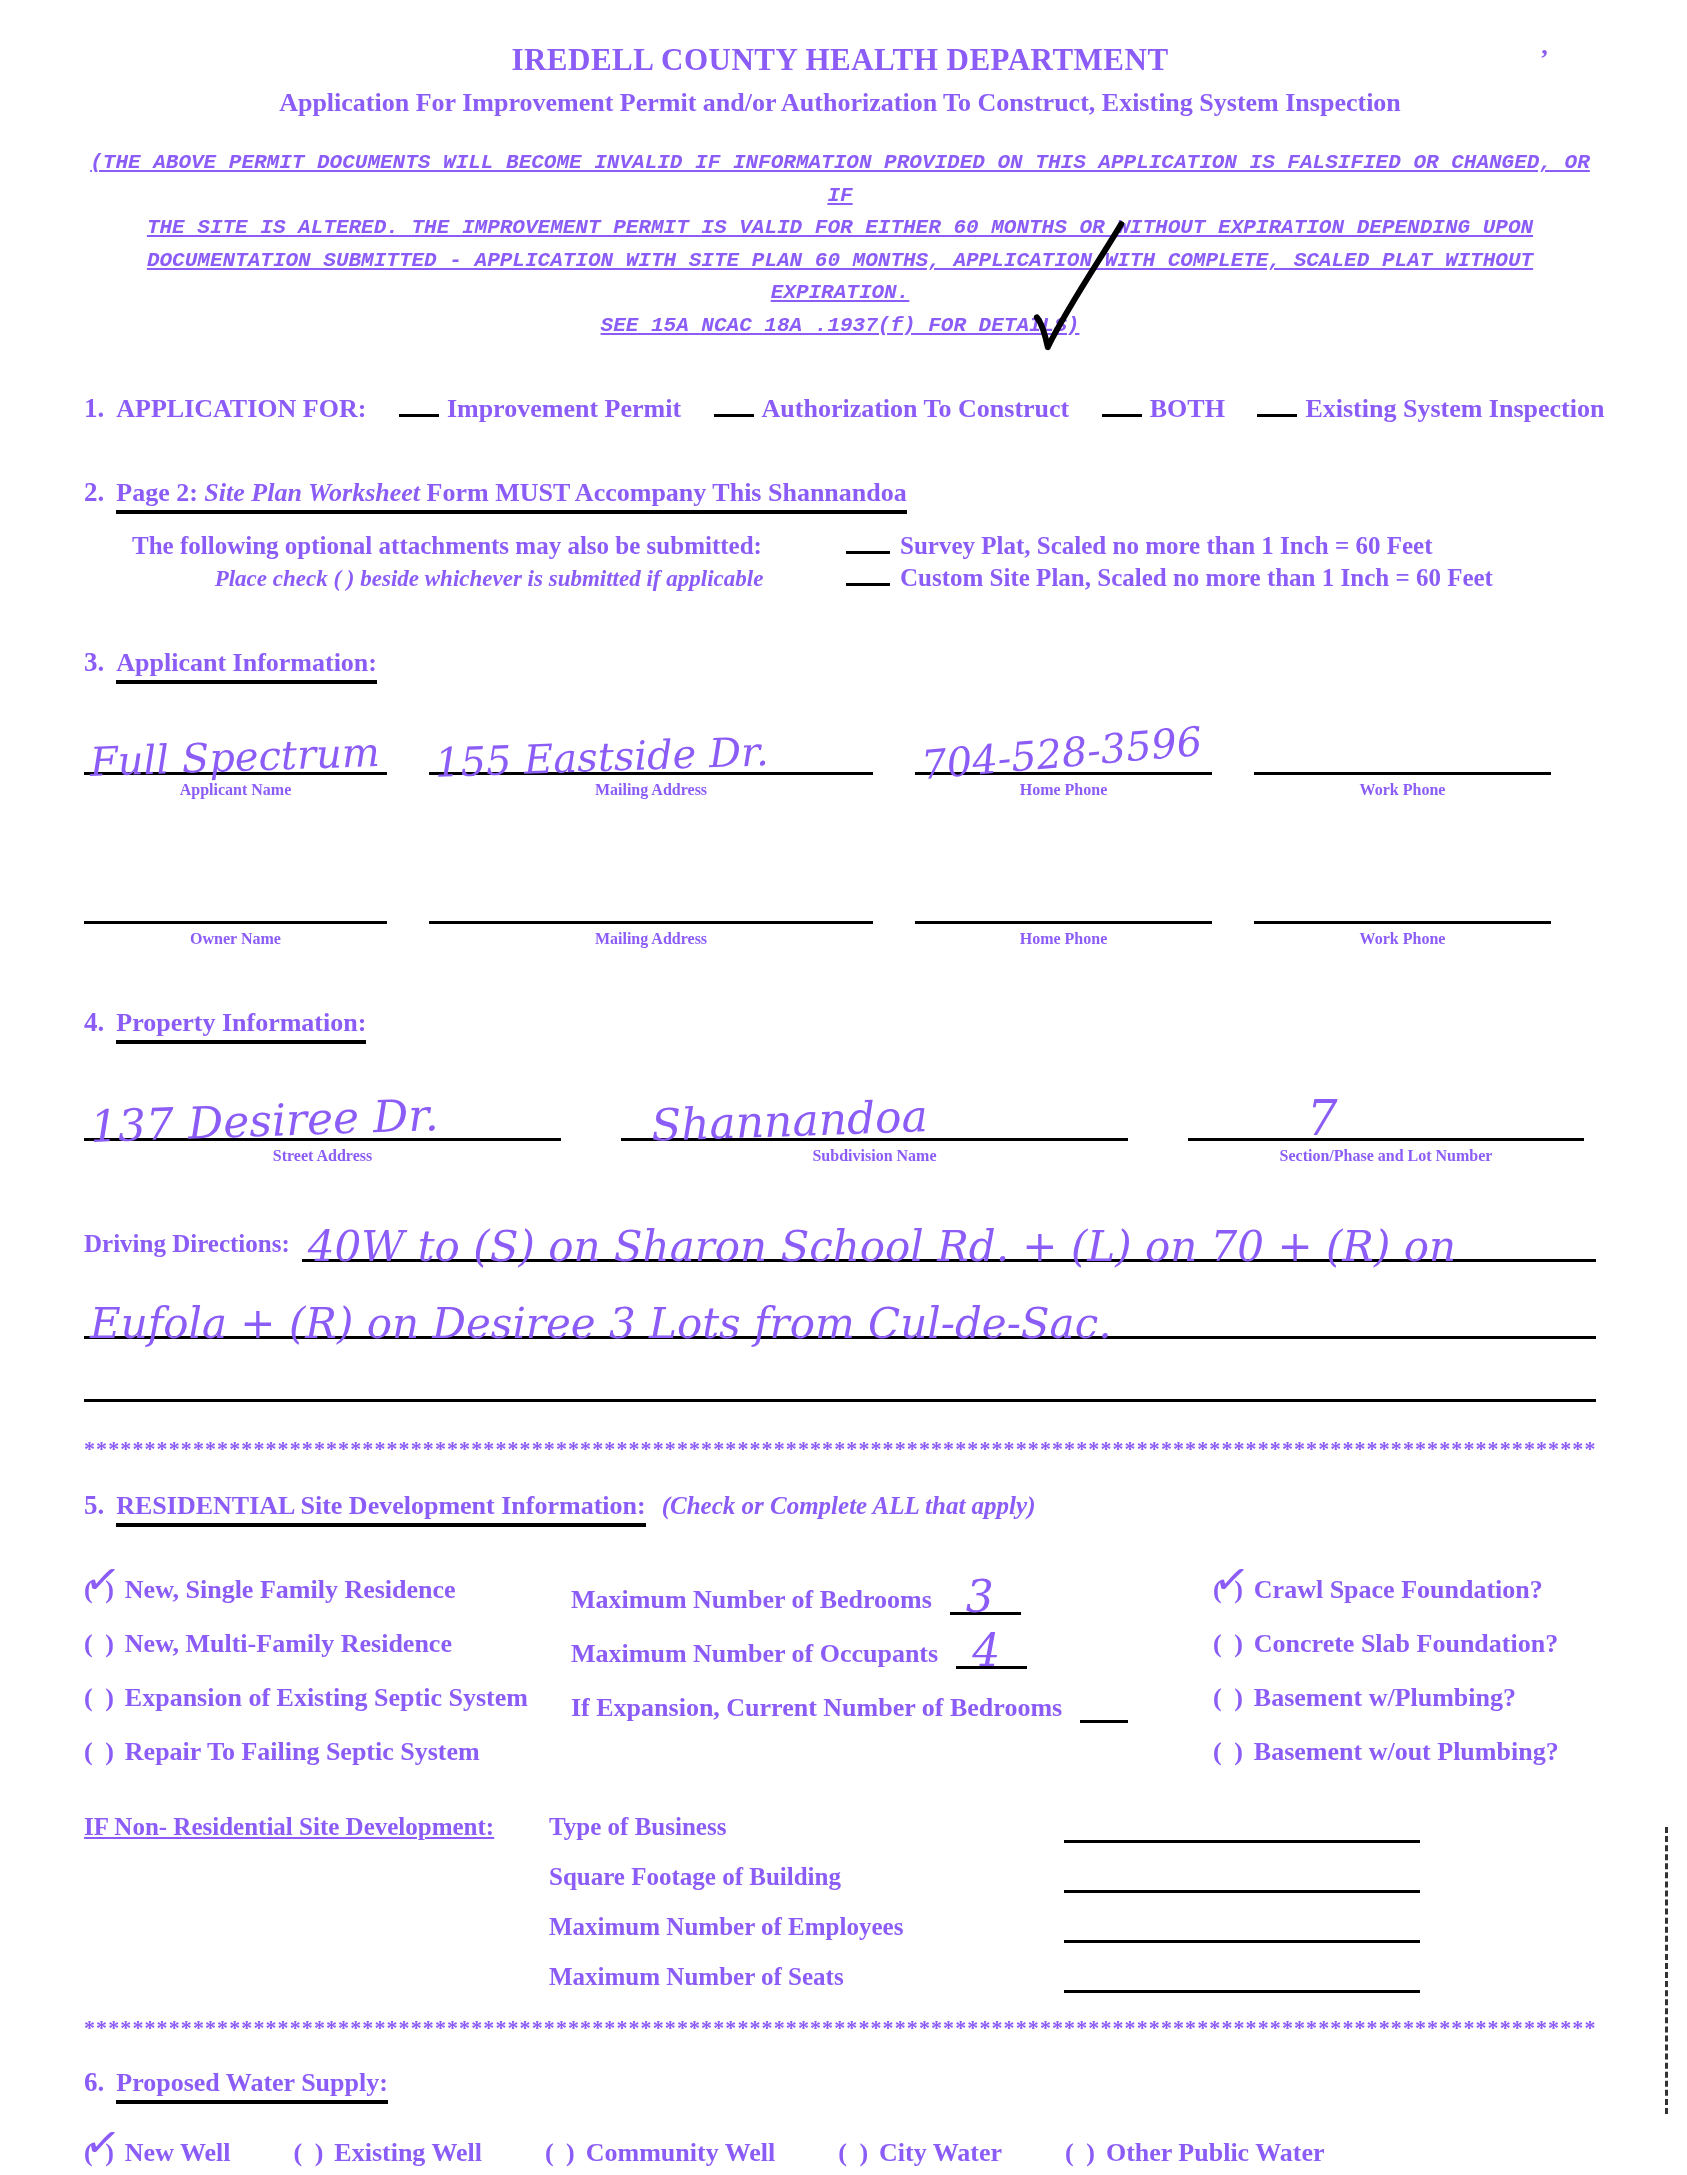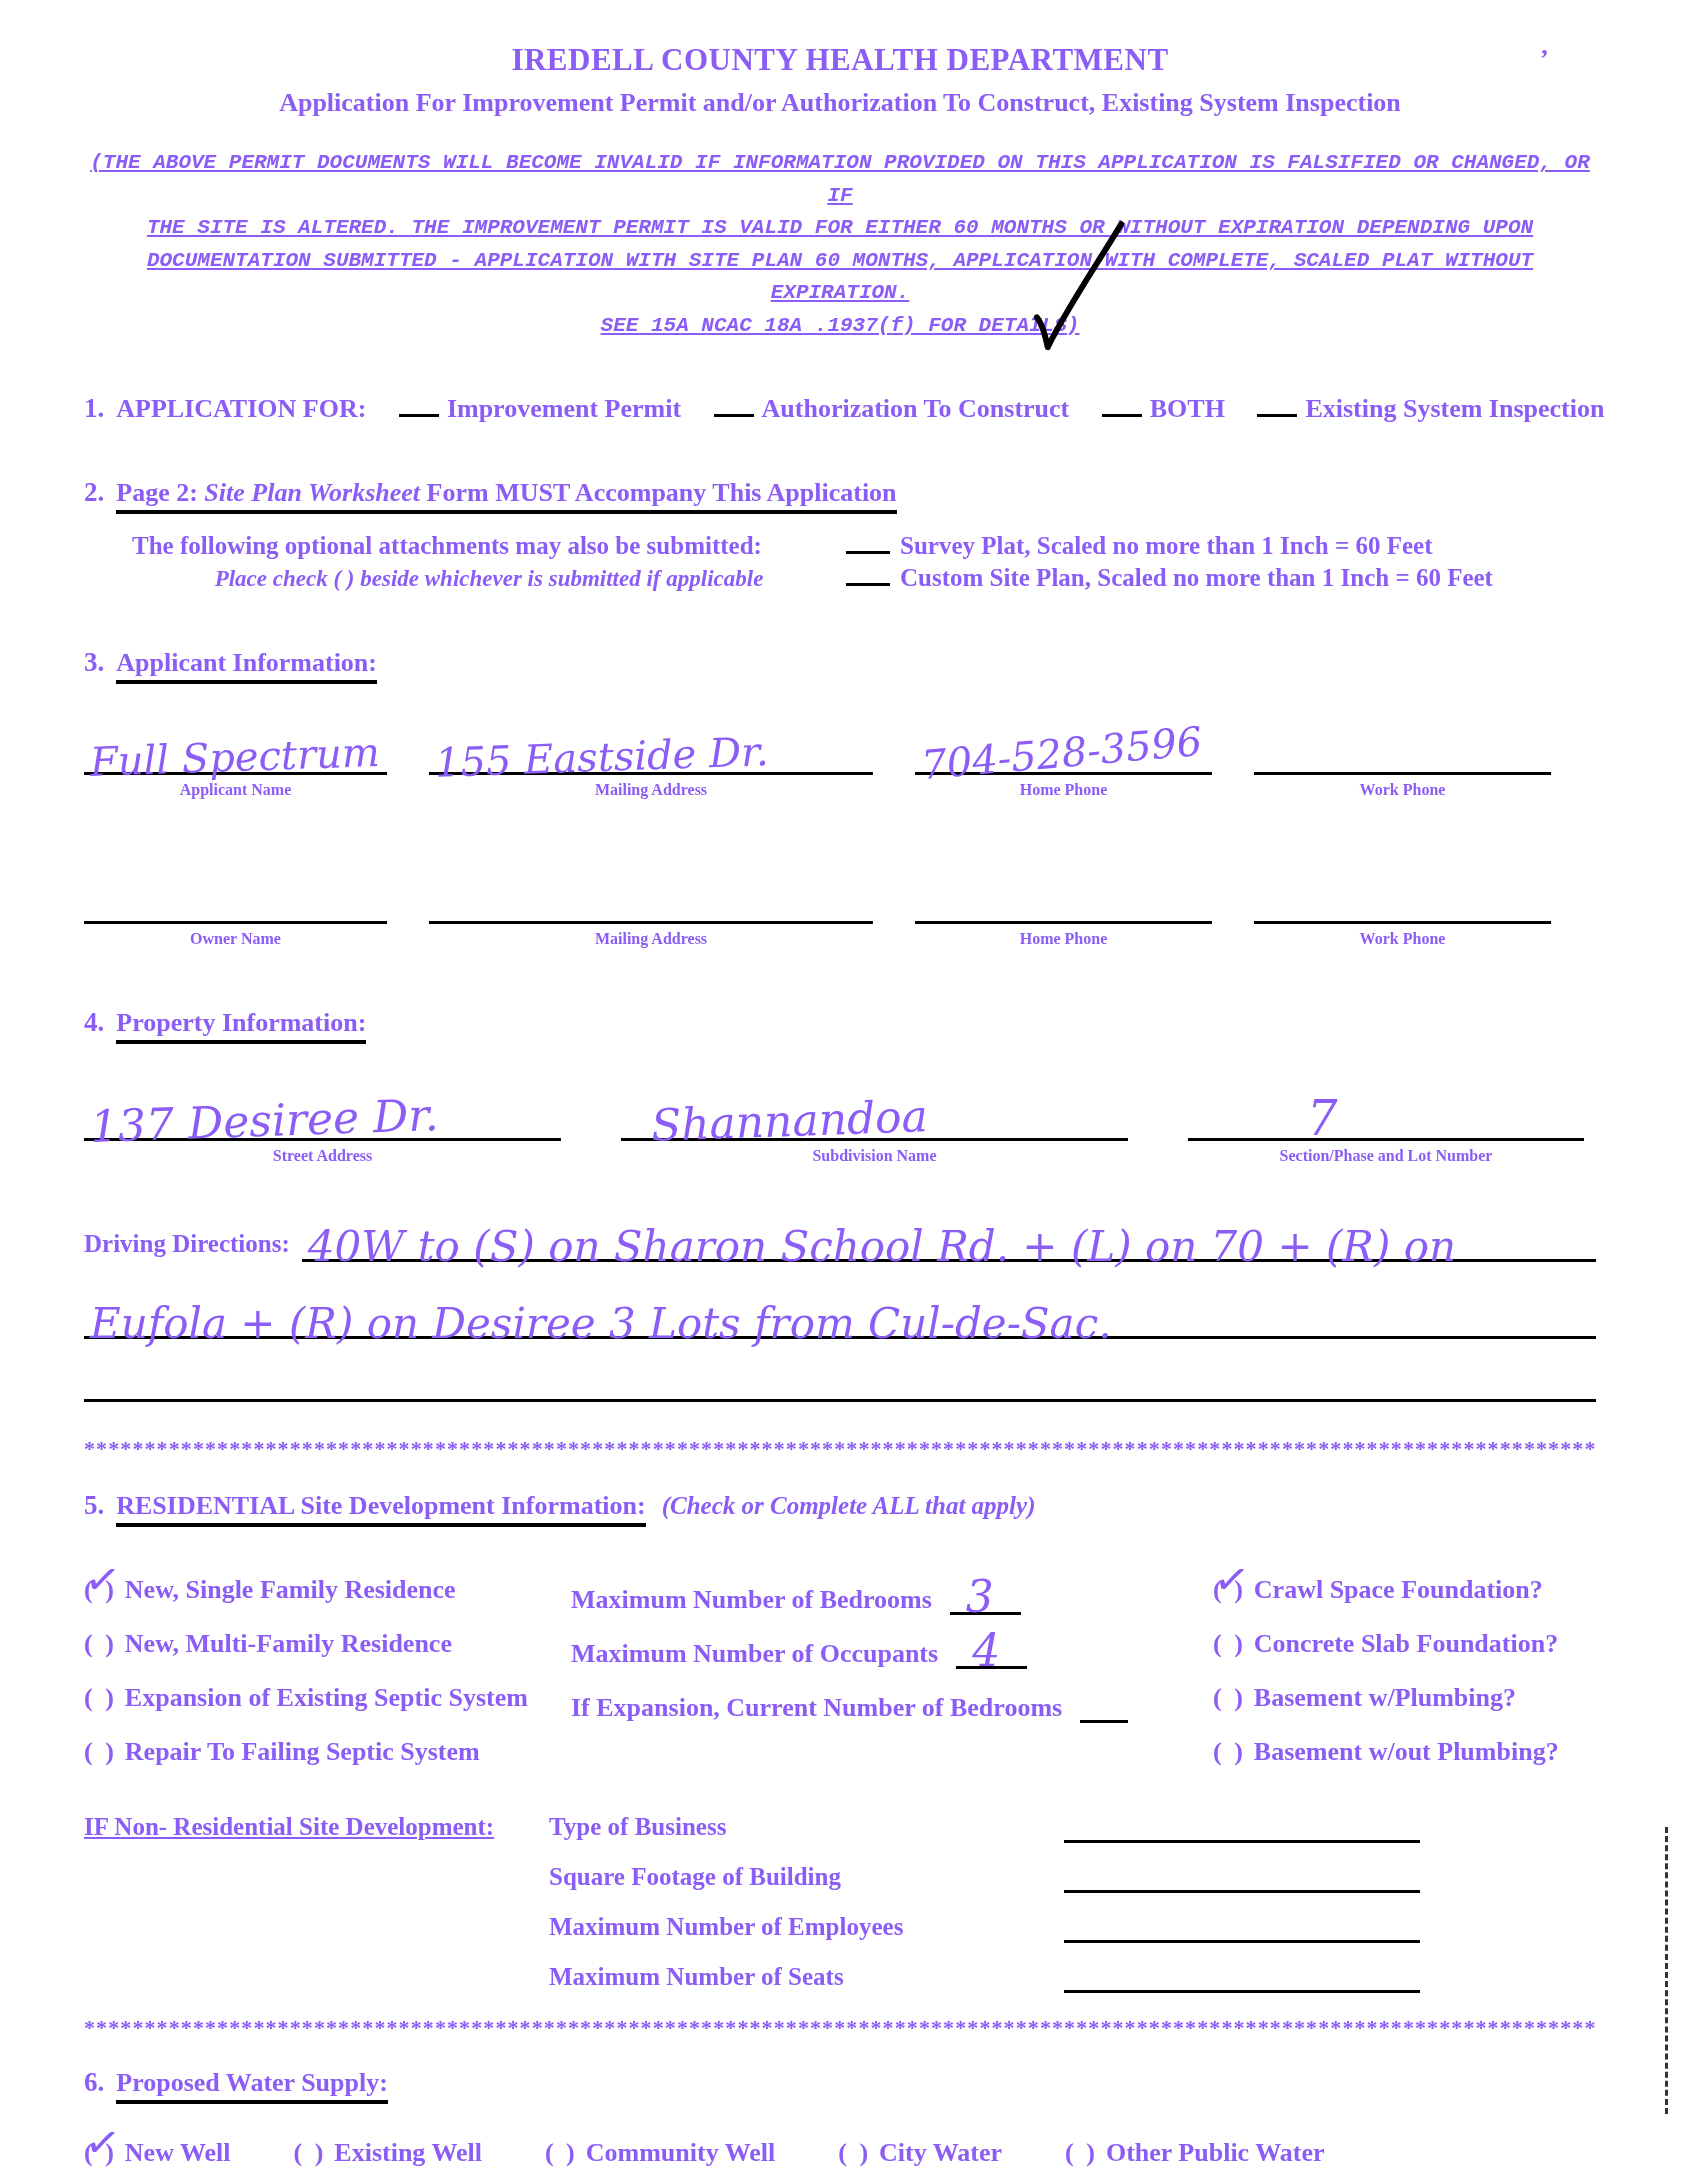--- a/index.html
+++ b/index.html
@@ -97,21 +97,21 @@
     <span class="item" data-checked="false"><span class="blank"></span><span>Improvement Permit</span></span>
     <span class="item" data-checked="false"><span class="blank"></span><span>Authorization To Construct</span></span>
     <span class="item" data-checked="true"><span class="blank"></span><span>BOTH</span></span>
     <span class="item" data-checked="false"><span class="blank"></span><span>Existing System Inspection</span></span>
   </div>
   <svg class="both-check" width="129" height="139" viewBox="0 0 130 140">
     <path d="M104,4 C84,38 52,84 30,128 M30,128 C27,114 24,104 19,98" stroke="#000" stroke-width="6" fill="none" stroke-linecap="round"></path>
   </svg>
 
   <div class="s2">
-    <span class="sec-num">2.</span><span class="sec-head"><span>Page 2: </span><i>Site Plan Worksheet</i><span> Form MUST Accompany This Application</span></span>
+    <span class="sec-num">2.</span><span class="sec-head"><span>Page 2: </span><i>Site Plan Worksheet</i><span> Form MUST Accompany This Shannandoa</span></span>
     <div class="s2-rows">
       <div class="s2-row">
         <div class="s2-left">The following optional attachments may also be submitted:</div>
         <div class="s2-right"><span class="blank"></span><span>Survey Plat, Scaled no more than 1 Inch  = 60 Feet</span></div>
       </div>
       <div class="s2-row">
         <div class="s2-left ital">Place check (    ) beside whichever is submitted if applicable</div>
         <div class="s2-right"><span class="blank"></span><span>Custom Site Plan, Scaled no more than 1 Inch = 60 Feet</span></div>
       </div>
     </div>

